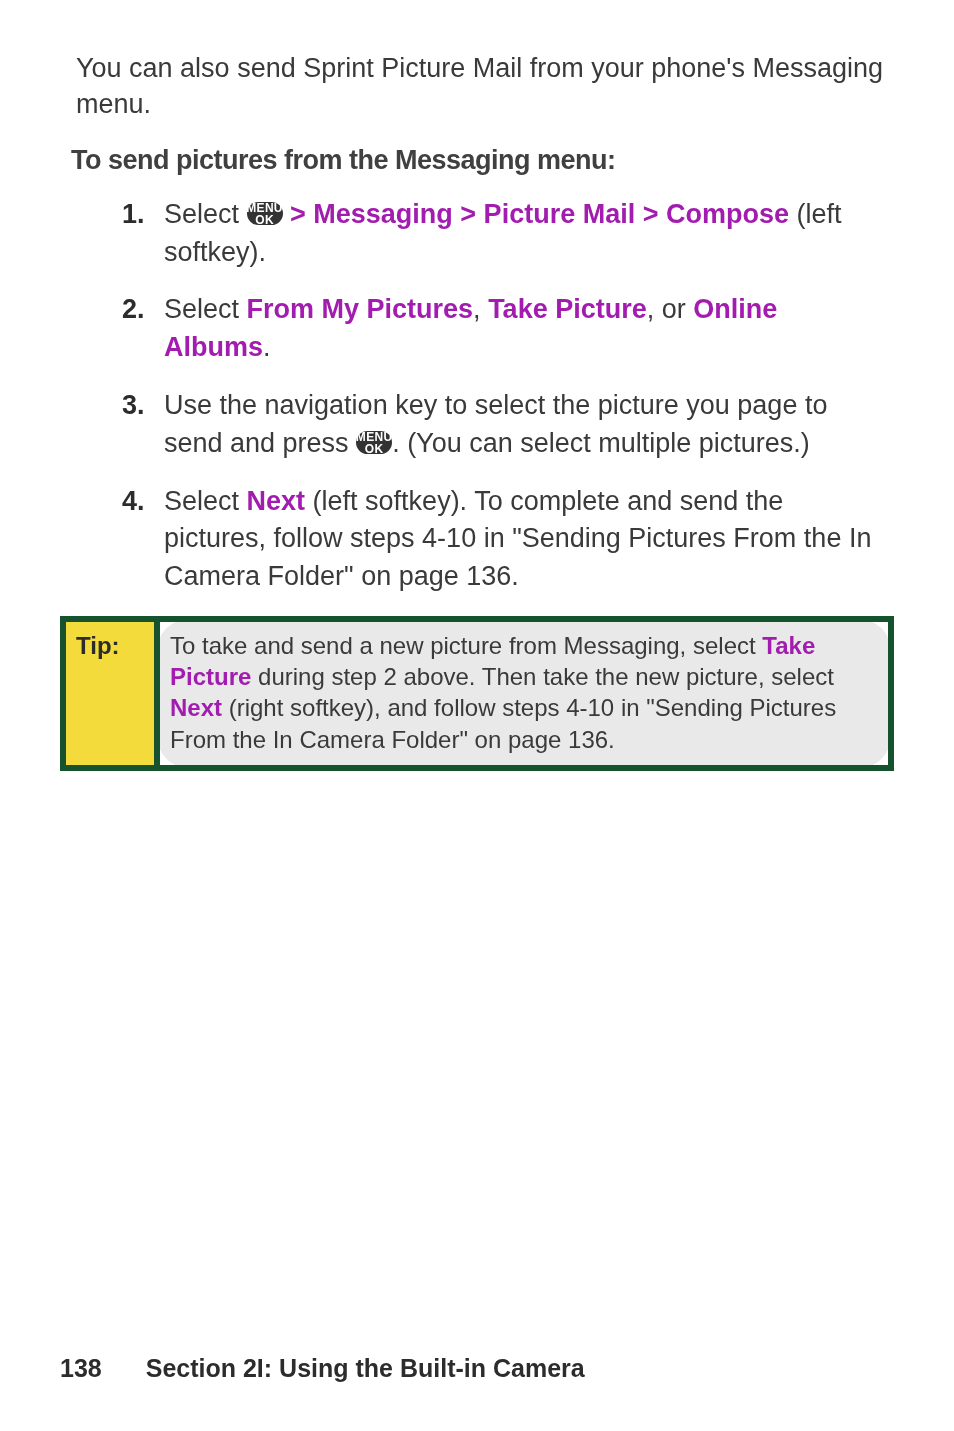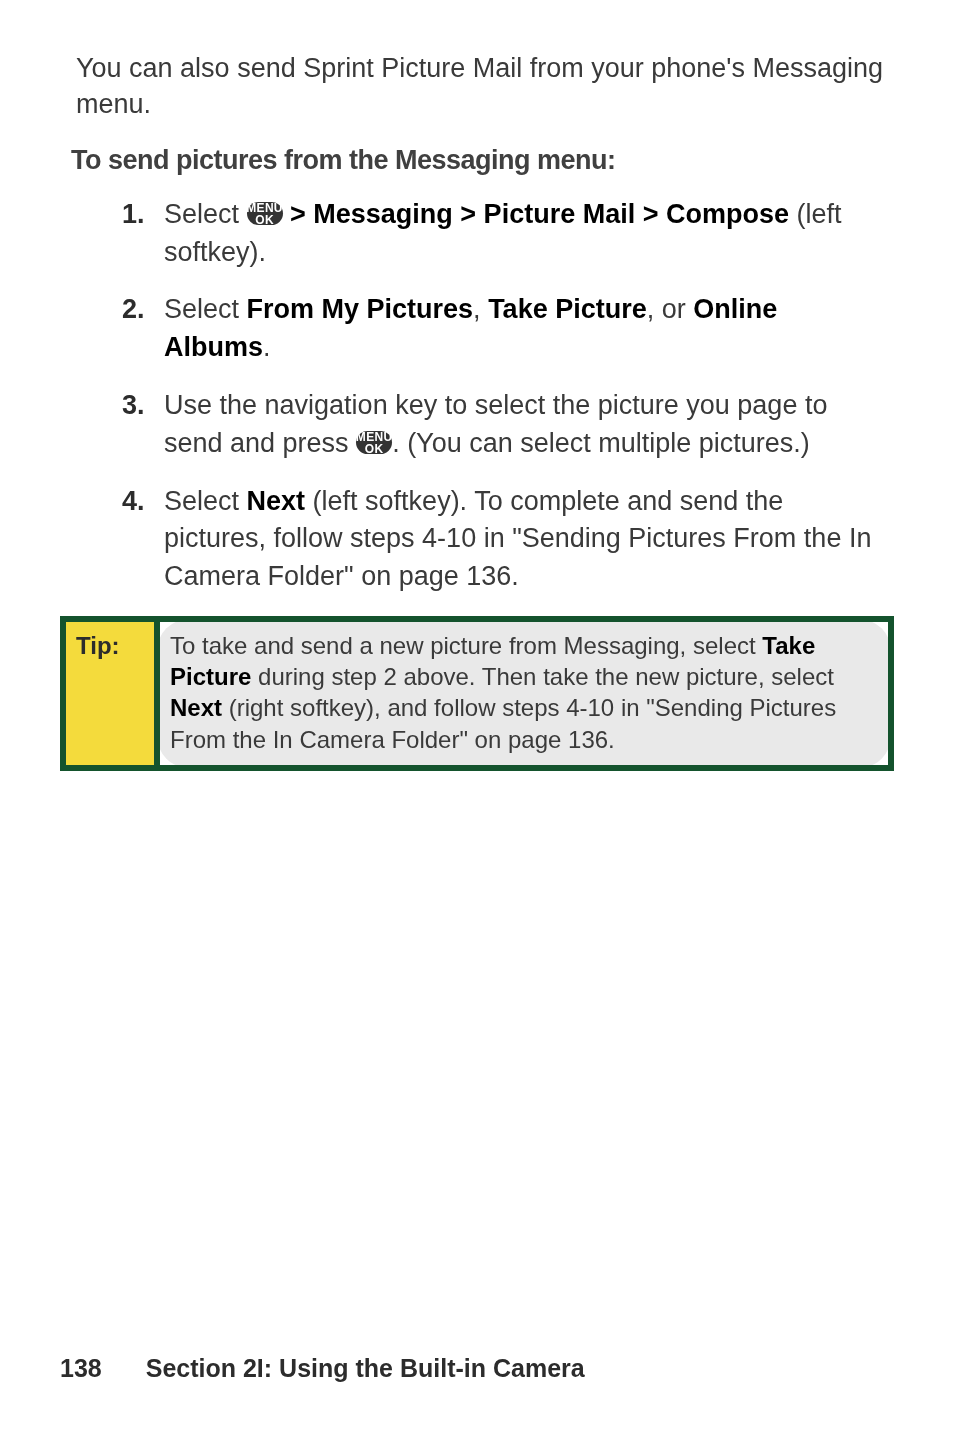--- a/index.html
+++ b/index.html
@@ -59,21 +59,21 @@
       font-weight: 700;
       color: #2c2c2c;
       min-width: 42px;
       flex-shrink: 0;
     }
     .li-text {
       flex: 1;
     }
     .bold {
       font-weight: 700;
-      color: #000000;
+      color: #a21caf;
     }
     .menu-icon {
       display: inline-flex;
       align-items: center;
       justify-content: center;
       width: 36px;
       height: 23px;
       background: #333;
       border-radius: 12px;
       color: #fff;

